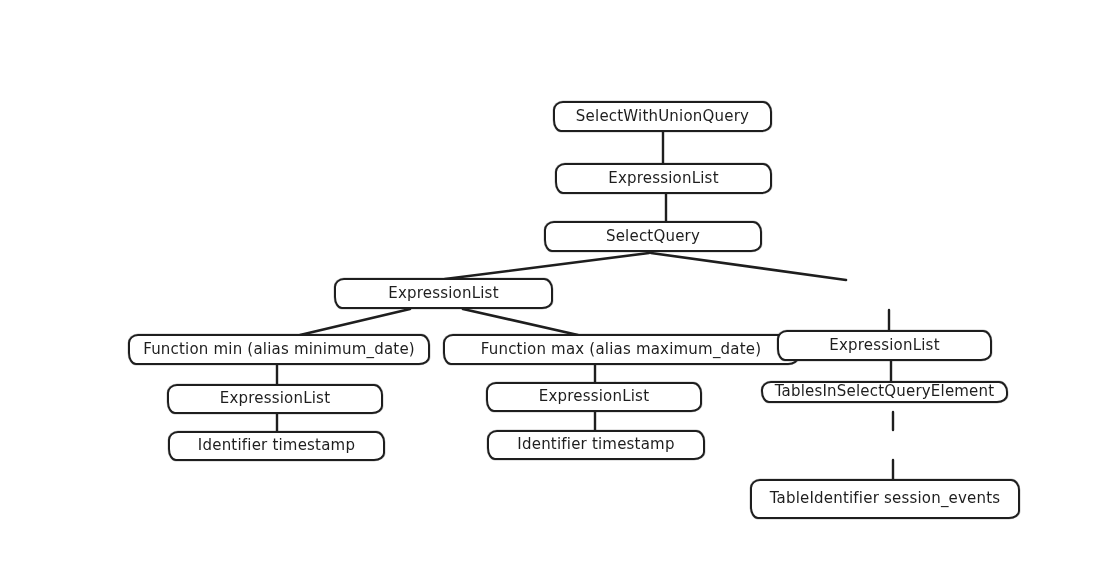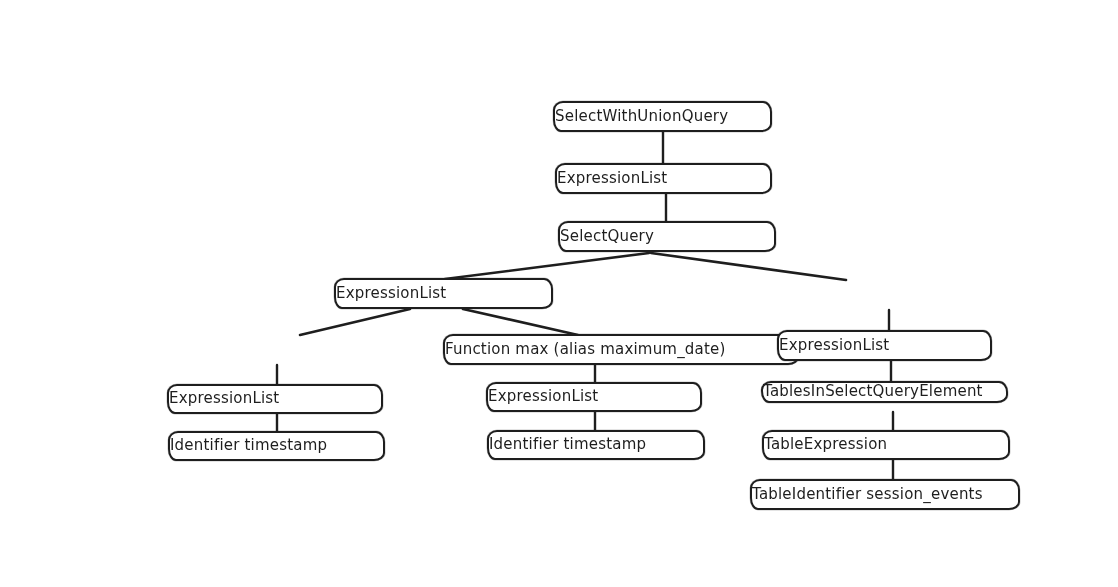--- a/index.html
+++ b/index.html
@@ -23,47 +23,48 @@
     height: 587px;
     pointer-events: none;
   }
   .node {
     position: absolute;
     box-sizing: border-box;
     background: #ffffff;
     border: 2px solid #1e1e1e;
     display: flex;
     align-items: center;
+    justify-content: center;
     color: #1e1e1e;
     font-size: 15px;
     letter-spacing: 0.2px;
     white-space: nowrap;
     
     border-radius: 10px 9px 11px 8px / 9px 11px 8px 12px;
     box-shadow: 0 0 0 0.5px rgba(30,30,30,0.25);
   }
   .node .lbl {
     transform: translateY(-1px);
   }
   
   #n-root          { left: 553px; top: 101px; width: 219px; height: 31px; }
   #n-expr-top      { left: 555px; top: 163px; width: 217px; height: 31px; }
-  #n-select-query  { left: 558px; top: 221px; width: 218px; height: 31px; }
+  #n-select-query  { left: 544px; top: 221px; width: 218px; height: 31px; }
   #n-expr-select   { left: 334px; top: 278px; width: 219px; height: 31px; }
   #n-tables        { left: 776px; top: 279px; width: 217px; height: 31px; }
   #n-func-min      { left: 128px; top: 334px; width: 302px; height: 31px; }
   #n-func-max      { left: 443px; top: 334px; width: 356px; height: 31px; }
   #n-expr-tables   { left: 777px; top: 330px; width: 215px; height: 31px; }
   #n-expr-min      { left: 167px; top: 384px; width: 216px; height: 30px; }
   #n-expr-max      { left: 486px; top: 382px; width: 216px; height: 30px; }
   #n-tables-elem   { left: 761px; top: 381px; width: 247px; height: 22px; }
   #n-ident-min     { left: 168px; top: 431px; width: 217px; height: 30px; }
   #n-ident-max     { left: 487px; top: 430px; width: 218px; height: 30px; }
   #n-table-expr    { left: 762px; top: 430px; width: 248px; height: 30px; }
-  #n-table-ident   { left: 750px; top: 479px; width: 270px; height: 31px; }
+  #n-table-ident   { left: 750px; top: 479px; width: 270px; height: 40px; }
 </style>
 </head>
 <body>
 
 <div class="canvas">
 
   <svg class="edges-layer" width="1118" height="587" viewBox="0 0 1118 587" stroke="#1e1e1e" stroke-linecap="round" fill="none">
     <line x1="663" y1="132" x2="663" y2="163" stroke-width="2.4"></line>
     <line x1="666" y1="194" x2="666" y2="221" stroke-width="2.4"></line>
     <line x1="649" y1="253" x2="445" y2="279" stroke-width="2.6"></line>
@@ -90,20 +91,23 @@
 
   <div class="node" id="n-select-query">
     <span class="lbl">SelectQuery</span>
   </div>
 
   <div class="node" id="n-expr-select">
     <span class="lbl">ExpressionList</span>
   </div>
 
 
+  <div class="node" id="n-func-min">
+    <span class="lbl">Function min (alias minimum_date)</span>
+  </div>
 
   <div class="node" id="n-func-max">
     <span class="lbl">Function max (alias maximum_date)</span>
   </div>
 
   <div class="node" id="n-expr-tables">
     <span class="lbl">ExpressionList</span>
   </div>
 
   <div class="node" id="n-expr-min">
@@ -119,21 +123,18 @@
   </div>
 
   <div class="node" id="n-ident-min">
     <span class="lbl">Identifier timestamp</span>
   </div>
 
   <div class="node" id="n-ident-max">
     <span class="lbl">Identifier timestamp</span>
   </div>
 
-  <div class="node" id="n-table-expr">
-    <span class="lbl">TableExpression</span>
-  </div>
 
   <div class="node" id="n-table-ident">
     <span class="lbl">TableIdentifier session_events</span>
   </div>
 
 </div>
 
 </body></html>

